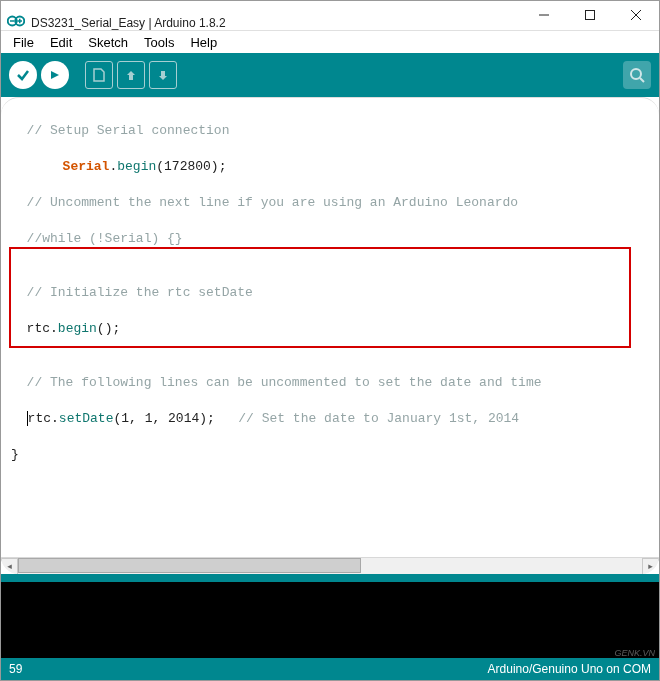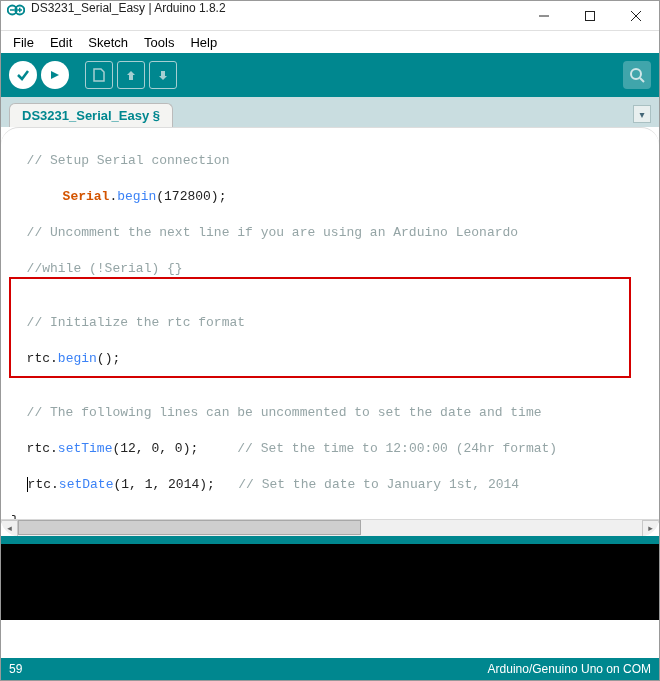--- a/index.html
+++ b/index.html
@@ -14,21 +14,21 @@
   .window {
     width: 660px; height: 681px;
     border: 1px solid #999;
     display: flex; flex-direction: column;
     position: relative;
     background: #fff;
   }
   
   .titlebar {
     height: 30px;
-    display: flex; align-items: flex-start;
+    display: flex; align-items: flex-end;
     background: #fff;
     border-bottom: 1px solid #e0e0e0;
     padding: 0 0 0 6px;
   }
   .title-icon {
     width: 18px; height: 18px;
     display: inline-block; margin-right: 6px;
   }
   .title-icon svg { width: 18px; height: 18px; }
   .title-text { flex: 0 0 auto; font-size: 12px; color: #222; }
@@ -122,21 +122,21 @@
   }
   .editor .highlight-box {
     position: absolute;
     left: 8px; top: 149px;
     width: 622px; height: 101px;
     border: 2px solid #d40000;
     pointer-events: none;
   }
   .token-comment { color: #95a5a6; }
   .token-builtin { color: #d35400; font-weight: bold; margin-left: 36px; }
-  .token-func { color: #3b82f6; }
+  .token-func { color: #0f766e; }
   .token-const { color: #00878F; }
   .token-black { color: #222; }
   .token-cursor { border-left: 1px solid #000; }
   
   .hscroll {
     position: absolute;
     left: 0; right: 0; bottom: 0;
     height: 17px;
     background: #f0f0f0;
     border-top: 1px solid #d8d8d8;
@@ -163,21 +163,20 @@
     height: 76px;
     background: #000;
   }
   .statusbar {
     height: 22px;
     background: #00878F;
     color: #fff;
     font-size: 12px;
     display: flex; align-items: center;
     padding: 0 8px;
-    margin-top: 38px;
   }
   .statusbar .spacer { flex: 1; }
   .watermark {
     position: absolute;
     right: 4px; bottom: 22px;
     font-size: 9px; color: rgba(255,255,255,0.35);
     font-style: italic;
   }
 </style>
 </head>
@@ -252,38 +251,32 @@
     </div>
     <span class="spacer"></span>
     <div class="tbtn right">
       <svg width="18" height="18" viewBox="0 0 18 18">
           <circle cx="8" cy="8" r="5" fill="none" stroke="#cfe6e8" stroke-width="2"></circle>
           <line x1="12" y1="12" x2="16" y2="16" stroke="#cfe6e8" stroke-width="2"></line>
         </svg>
     </div>
   </div>
 
-  <div class="tabbar">
-    <div class="tab">DS3231_Serial_Easy §</div>
-    <span class="spacer"></span>
-    <div class="tab-drop">▾</div>
-  </div>
 
   <div class="editor-wrap">
     <div class="editor">
 <div>  <span class="token-comment">// Setup Serial connection</span></div>
 <div>  <span class="token-builtin">Serial</span><span class="token-black">.</span><span class="token-func">begin</span><span class="token-black">(172800);</span></div>
 <div>  <span class="token-comment">// Uncomment the next line if you are using an Arduino Leonardo</span></div>
 <div>  <span class="token-comment">//while (!Serial) {}</span></div>
 <div></div>
-<div>  <span class="token-comment">// Initialize the rtc format</span></div>
+<div>  <span class="token-comment">// Initialize the rtc setDate</span></div>
 <div>  <span class="token-black">rtc</span><span class="token-black">.</span><span class="token-func">begin</span><span class="token-black">();</span></div>
 <div></div>
 <div>  <span class="token-comment">// The following lines can be uncommented to set the date and time</span></div>
-<div>  <span class="token-black">rtc</span><span class="token-black">.</span><span class="token-func">setTime</span><span class="token-black">(12, 0, 0);     </span><span class="token-comment">// Set the time to 12:00:00 (24hr format)</span></div>
 <div>  <span class="token-cursor"></span><span class="token-black">rtc</span><span class="token-black">.</span><span class="token-func">setDate</span><span class="token-black">(1, 1, 2014);   </span><span class="token-comment">// Set the date to January 1st, 2014</span></div>
 <div><span class="token-black">}</span></div>
 <div></div>
 
 
 
 
       <div class="highlight-box"></div>
     </div>
     <div class="hscroll">

